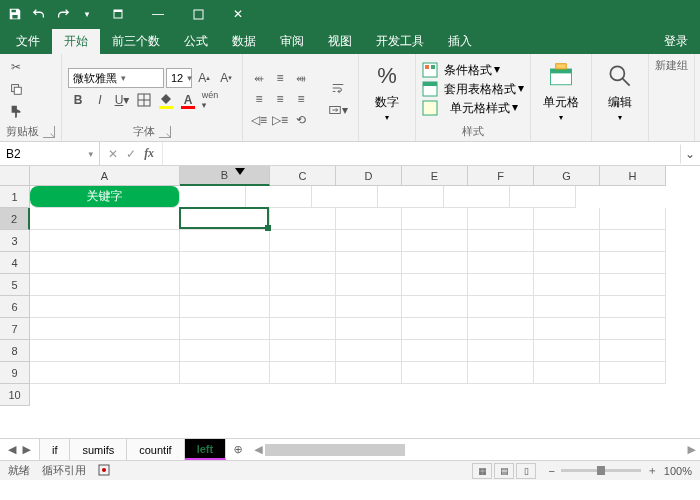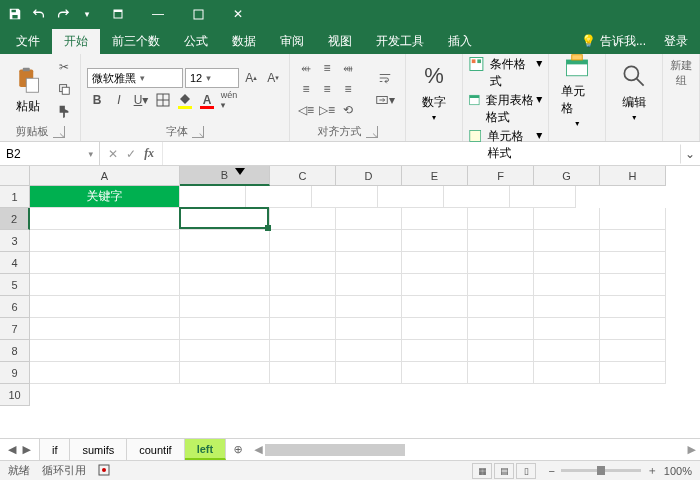--- a/index.html
+++ b/index.html
@@ -48,21 +48,21 @@
 .cells{position:absolute;left:30px;top:20px}
 .crow{display:flex}
 .cell{height:22px;border-right:1px solid #e0e0e0;border-bottom:1px solid #e0e0e0;display:flex;align-items:center;padding:0 6px;font-size:12px;color:#000}
 .hdrcell{background:#00b050;color:#fff;justify-content:center;font-family:"Microsoft YaHei"}
 .activecell{position:absolute;border:2px solid #217346;pointer-events:none;z-index:4}
 .activecell::after{content:"";position:absolute;right:-4px;bottom:-4px;width:6px;height:6px;background:#217346}
 .col-cursor{position:absolute;z-index:5;width:16px;height:16px}
 .ws-tabs{height:22px;background:#fff;border-top:1px solid #d4d4d4;display:flex;align-items:stretch;font-size:11px}
 .nav{display:flex;align-items:center;gap:6px;padding:0 8px;color:#666;border-right:1px solid #d4d4d4}
 .wtab{padding:0 12px;display:flex;align-items:center;border-right:1px solid #d4d4d4;cursor:pointer;background:#fafafa}
-.wtab.active{background:#bef264;border-bottom:2px solid #84cc16;color:#217346;font-weight:bold}
+.wtab.active{background:#000000;border-bottom:2px solid #d946ef;color:#217346;font-weight:bold}
 .add-sheet{width:24px;display:flex;align-items:center;justify-content:center;color:#666;cursor:pointer}
 .hscroll{flex:1;display:flex;align-items:center;padding:0 4px}
 .status{height:20px;background:#f3f3f3;border-top:1px solid #d4d4d4;display:flex;align-items:center;padding:0 8px;font-size:11px;color:#555;gap:12px}
 .status .spacer{flex:1}
 .zoom{display:flex;align-items:center;gap:6px}
 .slider{width:80px;height:3px;background:#ccc;position:relative}
 .slider::after{content:"";position:absolute;left:50%;top:-3px;width:8px;height:9px;background:#888;transform:translateX(-50%)}
 .views{display:flex;gap:2px}
 .vb{width:20px;height:16px;border:1px solid #ccc;display:flex;align-items:center;justify-content:center;font-size:9px}
 </style>
@@ -109,38 +109,27 @@
   <div class="tab">文件</div>
   <div class="tab active">开始</div>
   <div class="tab">前三个数</div>
   <div class="tab">公式</div>
   <div class="tab">数据</div>
   <div class="tab">审阅</div>
   <div class="tab">视图</div>
   <div class="tab">开发工具</div>
   <div class="tab">插入</div>
   <div class="tab-right">
-    <div class="rt">💡 <span>告诉我...</span></div>
     <div class="rt">登录</div>
   </div>
 </div>
 
 <div class="ribbon">
   <div class="grp">
     <div class="grp-body">
-      <div class="big-btn">
-        <div class="ico">
-            <svg width="28" height="28" viewBox="0 0 32 32">
-              <rect x="6" y="4" width="16" height="20" fill="#c97b2e" rx="2"></rect>
-              <rect x="10" y="2" width="8" height="4" fill="#888" rx="1"></rect>
-              <rect x="14" y="14" width="14" height="16" fill="#fff" stroke="#888"></rect>
-            </svg>
-          </div>
-        <span>粘贴</span>
-      </div>
       <div style="display:flex;flex-direction:column;gap:2px">
         <div class="sm">✂</div>
         <div class="sm">
             <svg viewBox="0 0 16 16" fill="none" stroke="currentColor">
               <rect x="3" y="3" width="8" height="8"></rect>
               <rect x="6" y="6" width="8" height="8" fill="#fff"></rect>
             </svg>
           </div>
         <div class="sm">
             <svg viewBox="0 0 16 16" fill="currentColor">
@@ -153,21 +142,21 @@
         <span>剪贴板</span>
         <span class="launcher"></span>
       </div>
   </div>
 
   <div class="grp">
     <div class="grp-body">
       <div class="fontcol">
         <div class="row">
           <div class="combo drop" style="width:96px">微软雅黑</div>
-          <div class="combo drop" style="width:54px">12</div>
+          <div class="combo drop" style="width:26px">12</div>
           <div class="sm">A<sup style="font-size:7px">▴</sup></div>
           <div class="sm">A<sup style="font-size:7px">▾</sup></div>
         </div>
         <div class="row">
           <div class="sm">
               <b>B</b>
             </div>
           <div class="sm">
               <i>I</i>
             </div>
@@ -218,24 +207,20 @@
             <svg viewBox="0 0 16 16" fill="none" stroke="currentColor">
               <path d="M2 4h12M2 8h8a2 2 0 010 4H8m0 0l2-2m-2 2l2 2M2 12h3"></path>
             </svg>
           </div>
         <div class="sm" style="width:28px"><svg viewBox="0 0 16 16" fill="none" stroke="currentColor">
               <rect x="2" y="4" width="12" height="8"></rect>
               <path d="M5 8h6M9 6l2 2-2 2"></path>
             </svg>▾</div>
       </div>
     </div>
-    <div class="grp-label">
-        <span>对齐方式</span>
-        <span class="launcher"></span>
-      </div>
   </div>
 
   <div class="grp">
     <div class="grp-body">
       <div class="big-btn">
         <div class="ico" style="font-size:22px;color:#444">%</div>
         <span>数字</span>
         <span style="font-size:8px">▾</span>
       </div>
     </div>
@@ -249,21 +234,21 @@
               <rect x="1" y="1" width="14" height="14" fill="#fff" stroke="#3a7"></rect>
               <rect x="3" y="3" width="4" height="4" fill="#e74"></rect>
               <rect x="9" y="3" width="4" height="4" fill="#4a7"></rect>
             </svg><span style="margin-left:4px">条件格式</span>▾</div>
         <div class="row" style="cursor:pointer"><svg width="16" height="16" viewBox="0 0 16 16">
               <rect x="1" y="1" width="14" height="14" fill="#fff" stroke="#3a7"></rect>
               <rect x="1" y="1" width="14" height="4" fill="#3a7"></rect>
             </svg><span style="margin-left:4px">套用表格格式</span>▾</div>
         <div class="row" style="cursor:pointer"><svg width="16" height="16" viewBox="0 0 16 16">
               <rect x="1" y="1" width="14" height="14" fill="#ffd" stroke="#3a7"></rect>
-            </svg><span style="margin-left:4px">单元格样式</span>▾</div>
+            </svg><span style="margin-left:10px">单元格样式</span>▾</div>
       </div>
     </div>
     <div class="grp-label">
         <span>样式</span>
       </div>
   </div>
 
   <div class="grp">
     <div class="grp-body">
       <div class="big-btn">
@@ -337,21 +322,21 @@
       <div class="rh">4</div>
       <div class="rh">5</div>
       <div class="rh">6</div>
       <div class="rh">7</div>
       <div class="rh">8</div>
       <div class="rh">9</div>
       <div class="rh">10</div>
     </div>
   <div class="cells">
       <div class="crow">
-        <div class="cell hdrcell" style="width: 150px;">关键字</div>
+        <div class="cell hdrcell" style="width: 150px; border-radius: 8px;">关键字</div>
         <div class="cell" style="width: 66px;"></div>
         <div class="cell" style="width: 66px;"></div>
         <div class="cell" style="width: 66px;"></div>
         <div class="cell" style="width: 66px;"></div>
         <div class="cell" style="width: 66px;"></div>
         <div class="cell" style="width: 66px;"></div>
       </div>
       <div class="crow">
         <div class="cell" style="width: 150px;"></div>
         <div class="cell" style="width: 90px;"></div>

